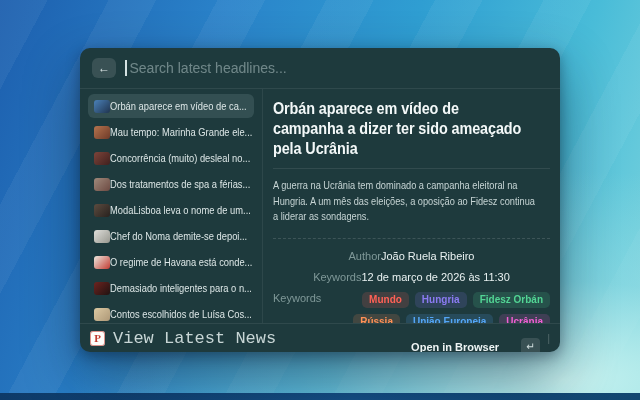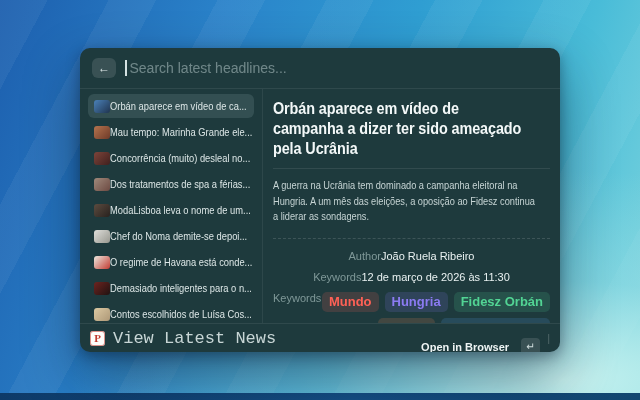--- a/index.html
+++ b/index.html
@@ -45,32 +45,32 @@
     letter-spacing:-0.1px;}
   .hr1{border:none;border-top:1px solid rgba(255,255,255,0.09);margin:9px 0;}
   .summary{margin:0;font-size:11px;color:#c6d4d4;line-height:15.5px;white-space:pre-line;
     width:322px;transform:scaleX(0.84);transform-origin:0 0;}
   .hr2{border:none;border-top:1px dashed rgba(255,255,255,0.14);margin:13px 0 11px;}
   .meta-row{display:flex;justify-content:center;align-items:flex-start;
     margin-bottom:9px;font-size:11px;}
   .meta-label{color:#7f9898;}
   .meta-value{color:#e9f1f1;text-align:right;}
   .tags{display:flex;flex-wrap:wrap;justify-content:flex-end;gap:6px;max-width:250px;}
-  .tag{font-size:13px;font-weight:bold;padding:2.5px 7px;border-radius:5px;white-space:nowrap;}
+  .tag{font-size:10px;font-weight:bold;padding:2.5px 7px;border-radius:5px;white-space:nowrap;}
 
   
   .footer{height:28px;flex:0 0 28px;display:flex;align-items:center;justify-content:space-between;
     padding:0 10px;border-top:1px solid rgba(255,255,255,0.08);}
   .f-left{display:flex;align-items:center;gap:8px;}
   .pub-logo{width:15px;height:15px;border-radius:3px;background:#fdfdfb;color:#c0392e;
     font-family:"Liberation Serif",serif;font-weight:bold;font-size:11px;line-height:15px;
     text-align:center;box-shadow:inset 0 0 0 1px rgba(192,57,46,0.55);}
   .f-source{font-size:17px;color:#c8d6d6;font-family:Liberation Mono, monospace;}
   .f-right{display:flex;align-items:center;gap:7px;}
-  .f-action{display:flex;align-items:center;gap:12px;background:none;border:none;padding:0;
+  .f-action{display:flex;align-items:center;gap:22px;background:none;border:none;padding:0;
     cursor:pointer;font-family:"Liberation Sans",sans-serif;margin-top:17px;}
   .open-label{font-size:11px;font-weight:bold;color:#eef4f4;}
   .actions-label{font-size:11px;color:#c8d6d6;}
   .key{min-width:13px;height:17px;padding:0 3px;border-radius:4px;background:rgba(255,255,255,0.12);
     color:#cfdcdc;font-size:10.5px;line-height:17px;text-align:center;display:inline-block;}
   .f-sep{color:rgba(255,255,255,0.22);font-size:11px;}
 </style>
 </head>
 <body>
 

